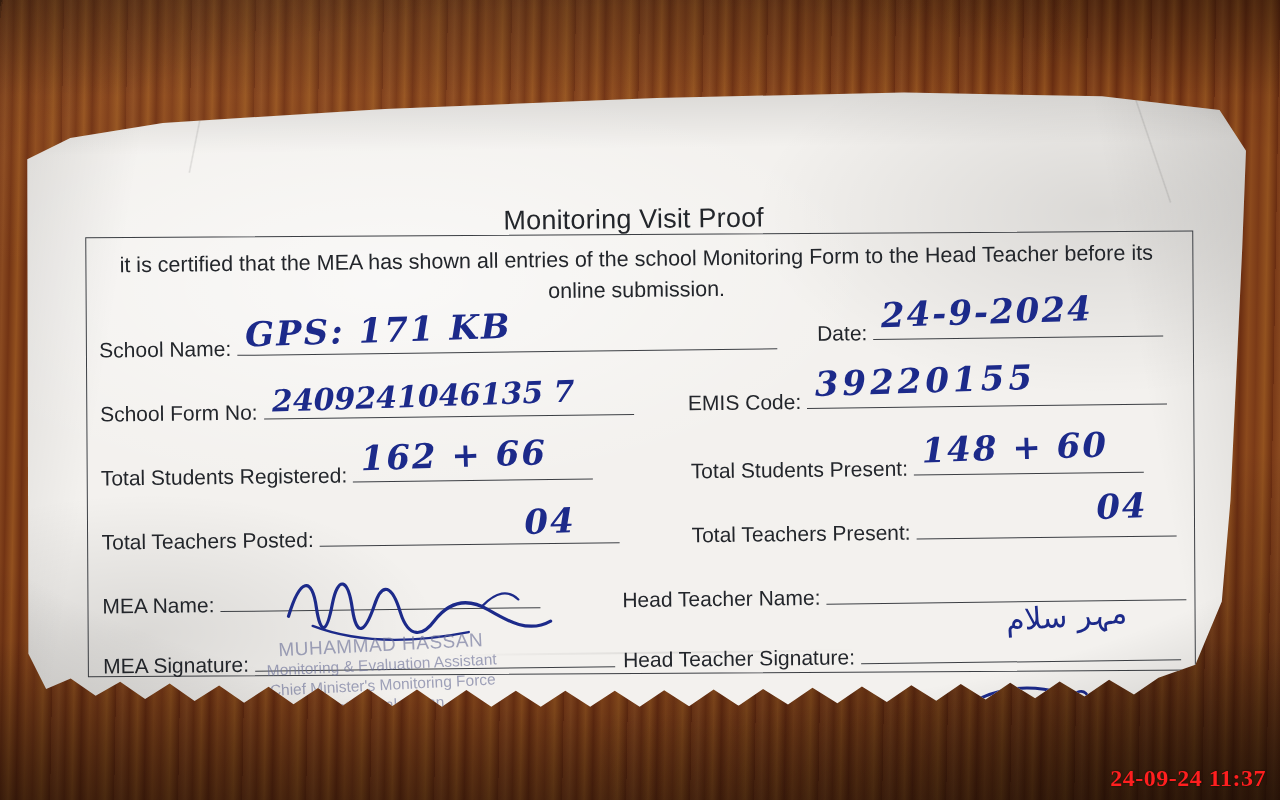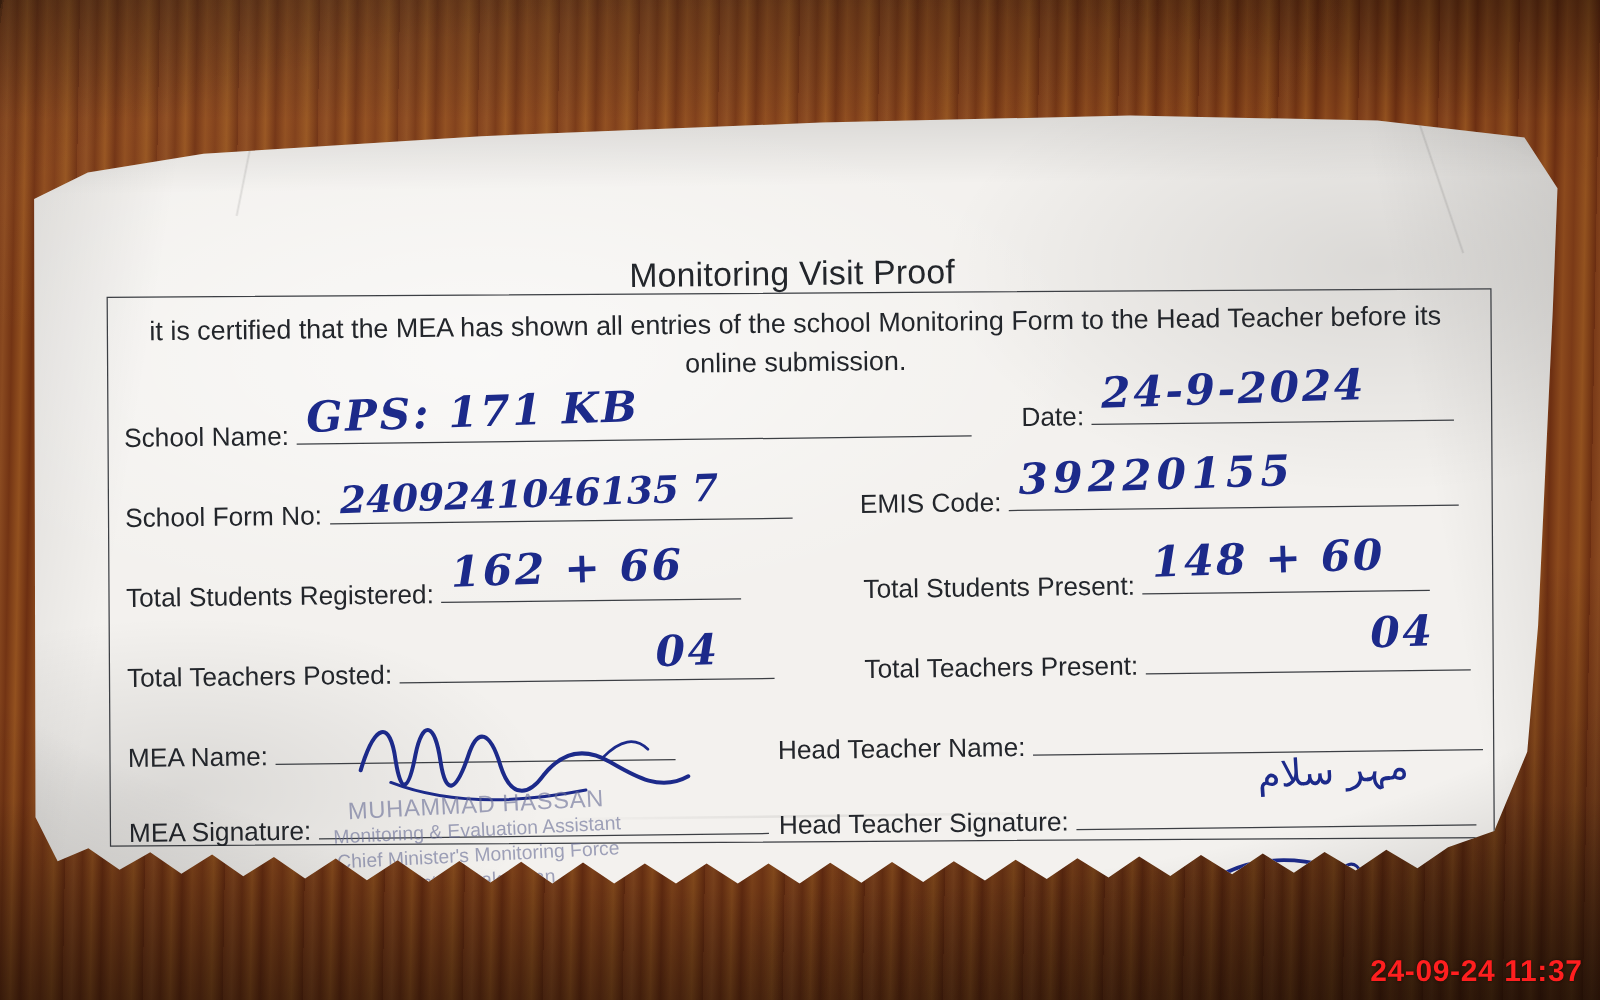--- a/index.html
+++ b/index.html
@@ -220,21 +220,21 @@
     transform: rotate(-3deg);
     pointer-events: none;
   }
 
   
   #timestamp {
     position: absolute;
     right: 14px;
     bottom: 8px;
     color: #ff1f1f;
-    font-family: Liberation Sans, sans-serif;
+    font-family: Liberation Serif, serif;
     font-weight: 700;
     font-size: 24px;
     letter-spacing: 0.5px;
     text-shadow: 0 0 2px rgba(0,0,0,0.6);
   }
 
   .vignette {
     position: absolute;
     inset: 0;
     pointer-events: none;

